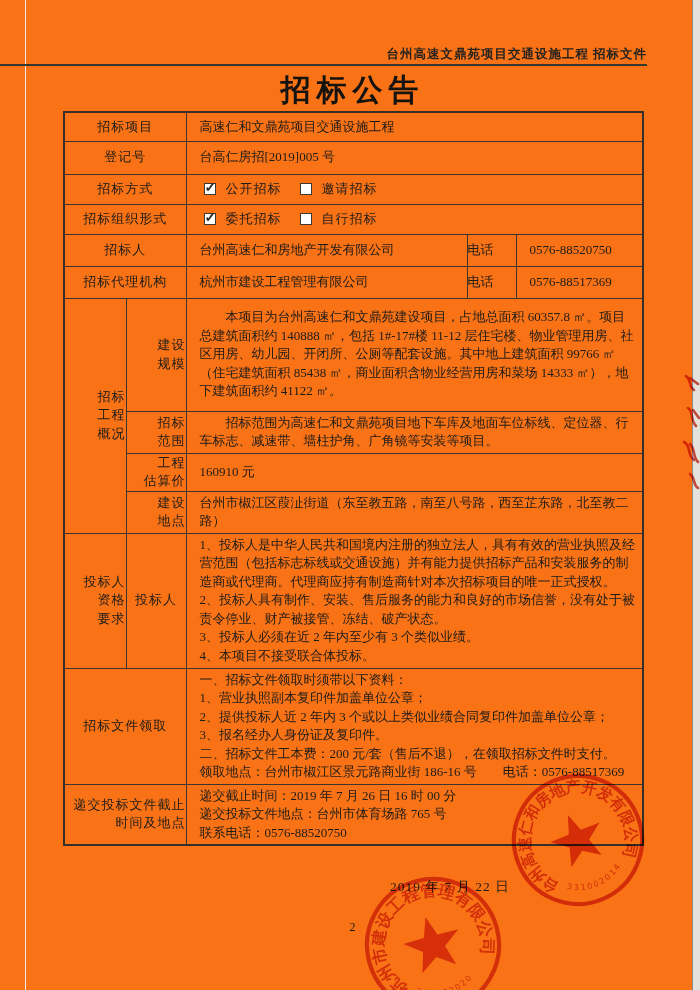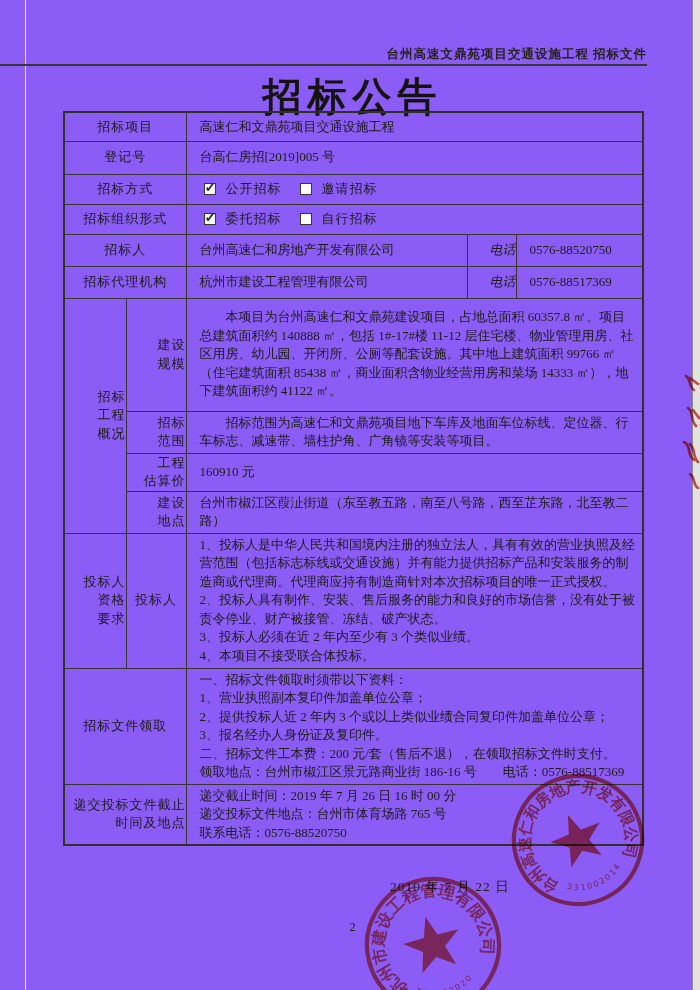--- a/index.html
+++ b/index.html
@@ -1,52 +1,52 @@
 <!DOCTYPE html>
 <html lang="zh"><head>
 <meta charset="utf-8">
 <style>
   * { margin:0; padding:0; box-sizing:border-box; }
   html,body { background:#888; }
   .page {
     position:relative; width:700px; height:990px; margin:0 auto;
-    background:#8b5cf6; overflow:hidden;
+    background:#f97316; overflow:hidden;
     font-family:"Liberation Serif","DejaVu Serif",serif;
     color:#1d1b18;
   }
   
   .scan-edge-right { position:absolute; top:0; right:0; width:7px; height:990px; background:#e4e2dd; }
   .scan-edge-line  { position:absolute; top:0; left:692px; width:2px; height:990px; background:#8d8c88; }
   .scan-edge-left  { position:absolute; top:0; left:25px; width:1px; height:990px; background:#ecebe8; }
 
   .doc-header {
     position:absolute; top:46px; left:0; width:647px;
     text-align:right; font-size:12.5px; font-weight:600; letter-spacing:1px; color:#26231f;
   }
   .doc-header-rule { position:absolute; top:64px; left:0; width:647px; height:2px; background:#39362f; }
 
   .doc-title {
     position:absolute; top:70px; left:63px; width:579px;
-    text-align:center; font-size:39px; font-weight:bold; letter-spacing:6px; color:#151310;
+    text-align:center; font-size:30px; font-weight:bold; letter-spacing:6px; color:#151310;
     font-family:"Liberation Sans","DejaVu Sans",sans-serif;
   }
 
   table.main {
     position:absolute; top:111px; left:63px; width:579px;
     border-collapse:collapse; table-layout:fixed;border-radius:23px;
   }
   table.main td {
     border:1.6px solid #3a362f;
     font-size:13px; line-height:18.5px; vertical-align:middle;
   }
   table.main { border:2px solid #33302a; }
   td.lbl  { text-align:center; letter-spacing:1px; }
   td.lbl-pre { text-align:right; white-space:pre-line; letter-spacing:1px; }
   td.val  { padding:2px 6px 2px 13px; }
-  td.center { text-align:right;font-style:italic; }
+  td.center { text-align:left; }
   .indent { text-indent:2em; }
   p.item { margin:0; }
   .chk-row { display:flex; align-items:center; padding-left:4px; }
   .chkbox {
     display:inline-block; width:12px; height:12px; border:1.6px solid #3c3831;
     position:relative; background:#fff; margin-right:10px; flex:none;
   }
   .chkbox.checked::after {
     content:"✓"; position:absolute; left:0px; top:-5px;
     font-size:14px; font-weight:bold; color:#2e2b26;

